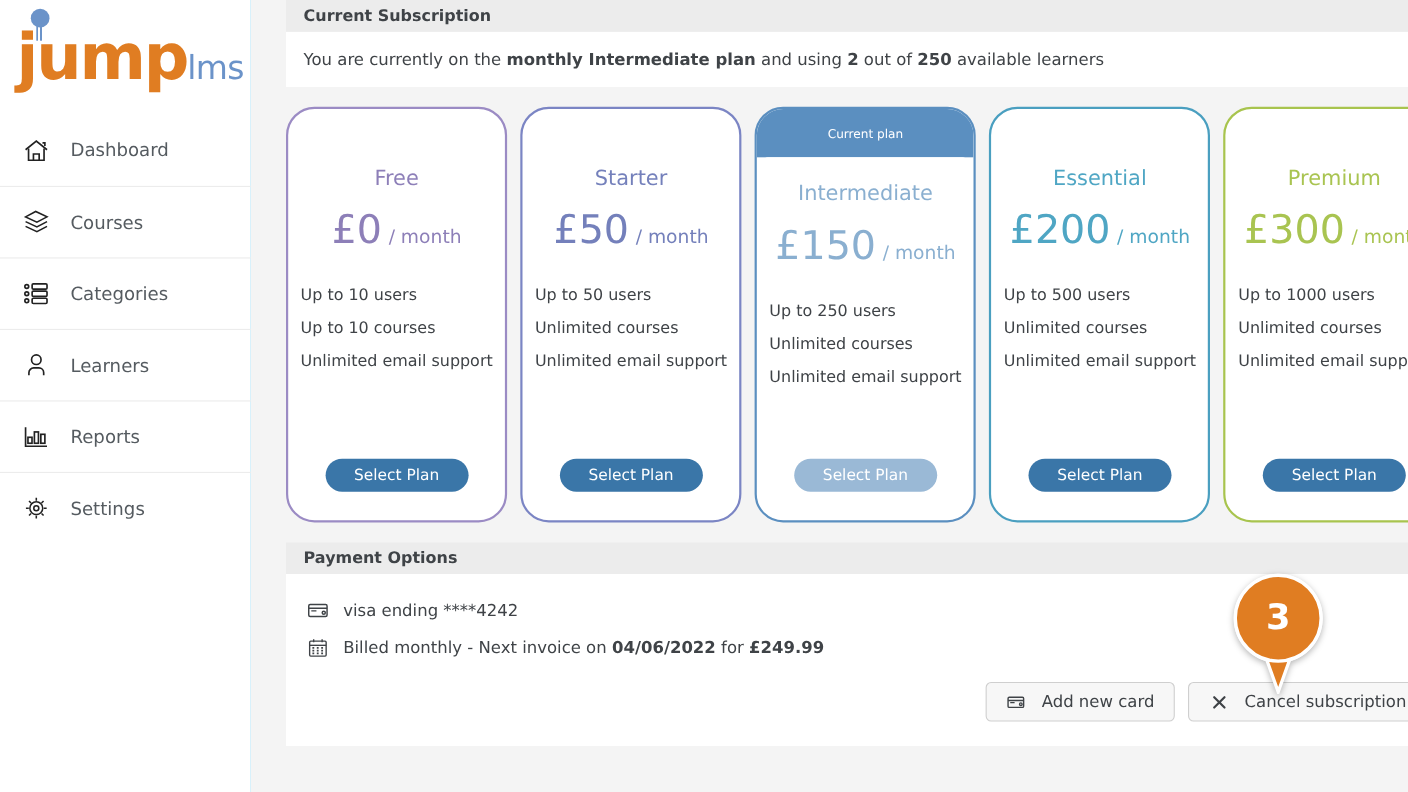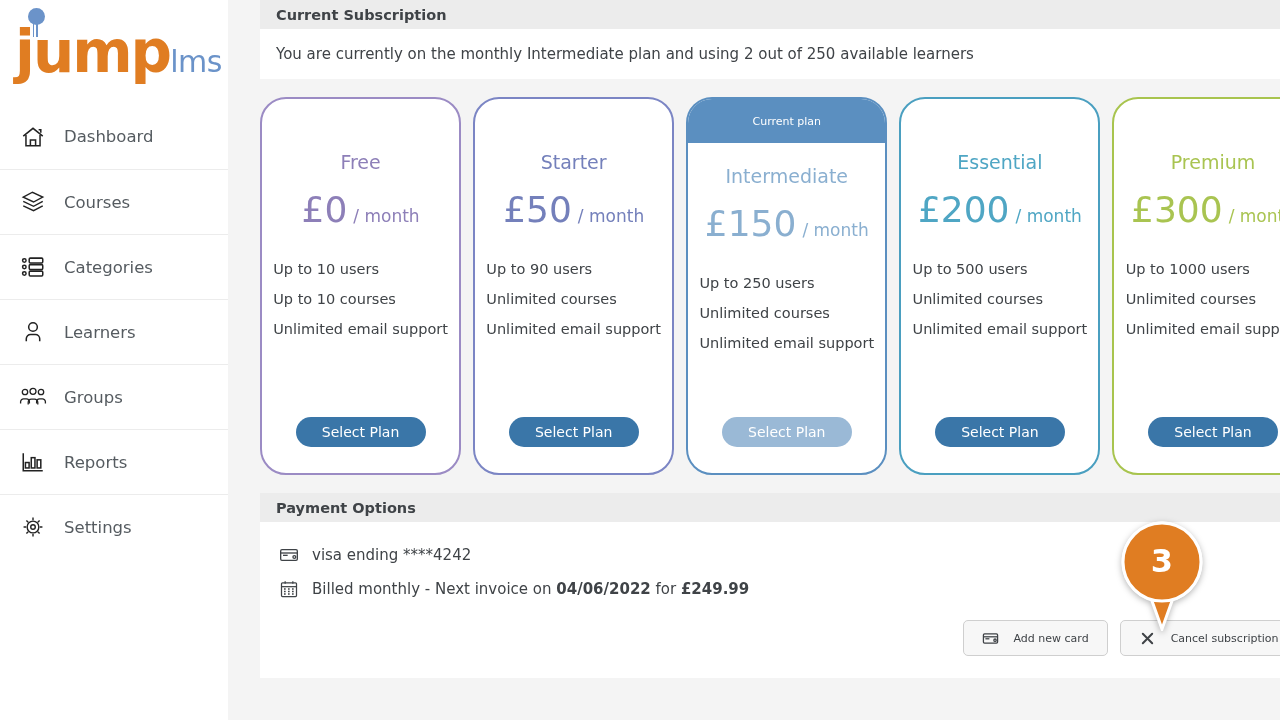--- a/index.html
+++ b/index.html
@@ -42,21 +42,21 @@
 
   .panel { background:#ffffff; }
   .panel-head {
     background:#ececec; height: 29px; display:flex; align-items:center;
     padding-left: 16px; font-size: 14.5px; font-weight: 700; color:#3f4347;
     font-family: "DejaVu Sans", sans-serif;
   }
   .panel-body { background:#ffffff; padding: 16px; }
 
   .sub-text { font-size: 15px; color:#3f4347; font-family:"DejaVu Sans", sans-serif; }
-  .sub-text b { font-weight: 400; }
+  .sub-text b { font-weight: 700; }
 
   
   .plans { display: flex; gap: 12px; margin: 18px 0 0 0; }
   .plan {
     flex: 1 1 0; height: 378px; background: #fff; border-radius: 26px;
     border: 2px solid #ccc; position: relative; display:flex; flex-direction: column;
     align-items: center; overflow: hidden;
   }
   .plan.current { border-color:#5b8fc0; }
   .plan-ribbon {
@@ -87,21 +87,21 @@
   .pay-panel { margin-top: 18px; }
   .pay-row { display:flex; align-items:center; gap: 12px; height: 34px; padding-left: 2px; }
   .pay-icon { width: 22px; height: 22px; flex:0 0 22px; color:#3f4347; display:flex; align-items:center; justify-content:center; }
   .pay-text { font-size: 15px; color:#3f4347; font-family:"DejaVu Sans", sans-serif; }
   .pay-text b { font-weight: 700; text-align: center; }
 
   .pay-actions { display:flex; justify-content:flex-end; gap: 12px; margin-top: 14px; padding-bottom: 6px; }
   .gbtn {
     height: 36px; border: 1px solid #cfcfcf; border-radius: 5px; background:#f7f7f7;
     display:flex; align-items:center; gap: 14px; padding: 0 18px; cursor:pointer;
-    font-size: 11px; color:#3f4347; font-family:"DejaVu Sans", sans-serif;
+    font-size: 15px; color:#3f4347; font-family:"DejaVu Sans", sans-serif;
   }
   .gbtn .gicon { width: 18px; height: 18px; display:flex; align-items:center; justify-content:center; color:#3f4347; }
 
   
   .marker { position: absolute; left: 893px; top: 521px; width: 82px; height: 110px; z-index: 20; }
   .marker svg { display:block; filter: drop-shadow(0 2px 3px rgba(0,0,0,0.28)); }
   .marker-num {
     position:absolute; left:0; top:0; width: 82px; height: 80px;
     display:flex; align-items:center; justify-content:center;
     color:#fff; font-size: 32px; font-weight: 700; font-family:"DejaVu Sans", sans-serif;
@@ -166,33 +166,20 @@
       <div class="nav-item">
         <span class="nav-icon">
           <svg width="26" height="26" viewBox="0 0 24 24" fill="none" stroke="currentColor" stroke-width="1.4">
             <circle cx="12" cy="7.4" r="4"></circle>
             <path d="M5.8 20.5v-2.2a4 4 0 0 1 4-4h4.4a4 4 0 0 1 4 4v2.2"></path>
           </svg>
         </span>
         <span class="nav-label">Learners</span>
       </div>
 
-      <div class="nav-item">
-        <span class="nav-icon">
-          <svg width="28" height="28" viewBox="0 0 28 24" fill="none" stroke="currentColor" stroke-width="1.3">
-            <circle cx="6" cy="7" r="2.7"></circle>
-              <circle cx="14" cy="6.3" r="3"></circle>
-              <circle cx="22" cy="7" r="2.7"></circle>
-            <path d="M1.6 18.4v-1.6a3 3 0 0 1 3-3h2.8a3 3 0 0 1 3 3v1.6"></path>
-            <path d="M9.2 19.4v-2a3.2 3.2 0 0 1 3.2-3.2h3.2a3.2 3.2 0 0 1 3.2 3.2v2"></path>
-            <path d="M17.6 18.4v-1.6a3 3 0 0 1 3-3h2.8a3 3 0 0 1 3 3v1.6"></path>
-          </svg>
-        </span>
-        <span class="nav-label">Groups</span>
-      </div>
 
       <div class="nav-item">
         <span class="nav-icon">
           <svg width="26" height="26" viewBox="0 0 24 24" fill="none" stroke="currentColor" stroke-width="1.4">
             <path d="M3 4v16h18"></path>
             <rect x="5" y="12.5" width="3.4" height="5"></rect>
             <rect x="10.4" y="8" width="3.4" height="9.5"></rect>
             <rect x="15.8" y="10" width="3.4" height="7.5"></rect>
           </svg>
         </span>
@@ -239,21 +226,21 @@
           </div>
         </div>
         <div class="plan" style="border-color: rgb(123, 133, 196);">
           <div class="plan-inner">
             <div class="plan-name" style="color:#7480bb">Starter</div>
             <div class="plan-price-row">
               <span class="plan-price" style="color:#7480bb">£50</span>
               <span class="plan-per" style="color:#7480bb">/ month</span>
             </div>
             <div class="plan-features">
-              <div class="plan-feature">Up to 90 users</div>
+              <div class="plan-feature">Up to 50 users</div>
               <div class="plan-feature">Unlimited courses</div>
               <div class="plan-feature">Unlimited email support</div>
             </div>
             <button class="plan-btn" style="background:#3a76a8">Select Plan</button>
           </div>
         </div>
         <div class="plan current" style="border-color: rgb(91, 143, 192);">
           <div class="plan-ribbon" style="background:#5b8fc0">Current plan</div>
           <div class="plan-inner">
             <div class="plan-name" style="color:#8aafd0">Intermediate</div>

